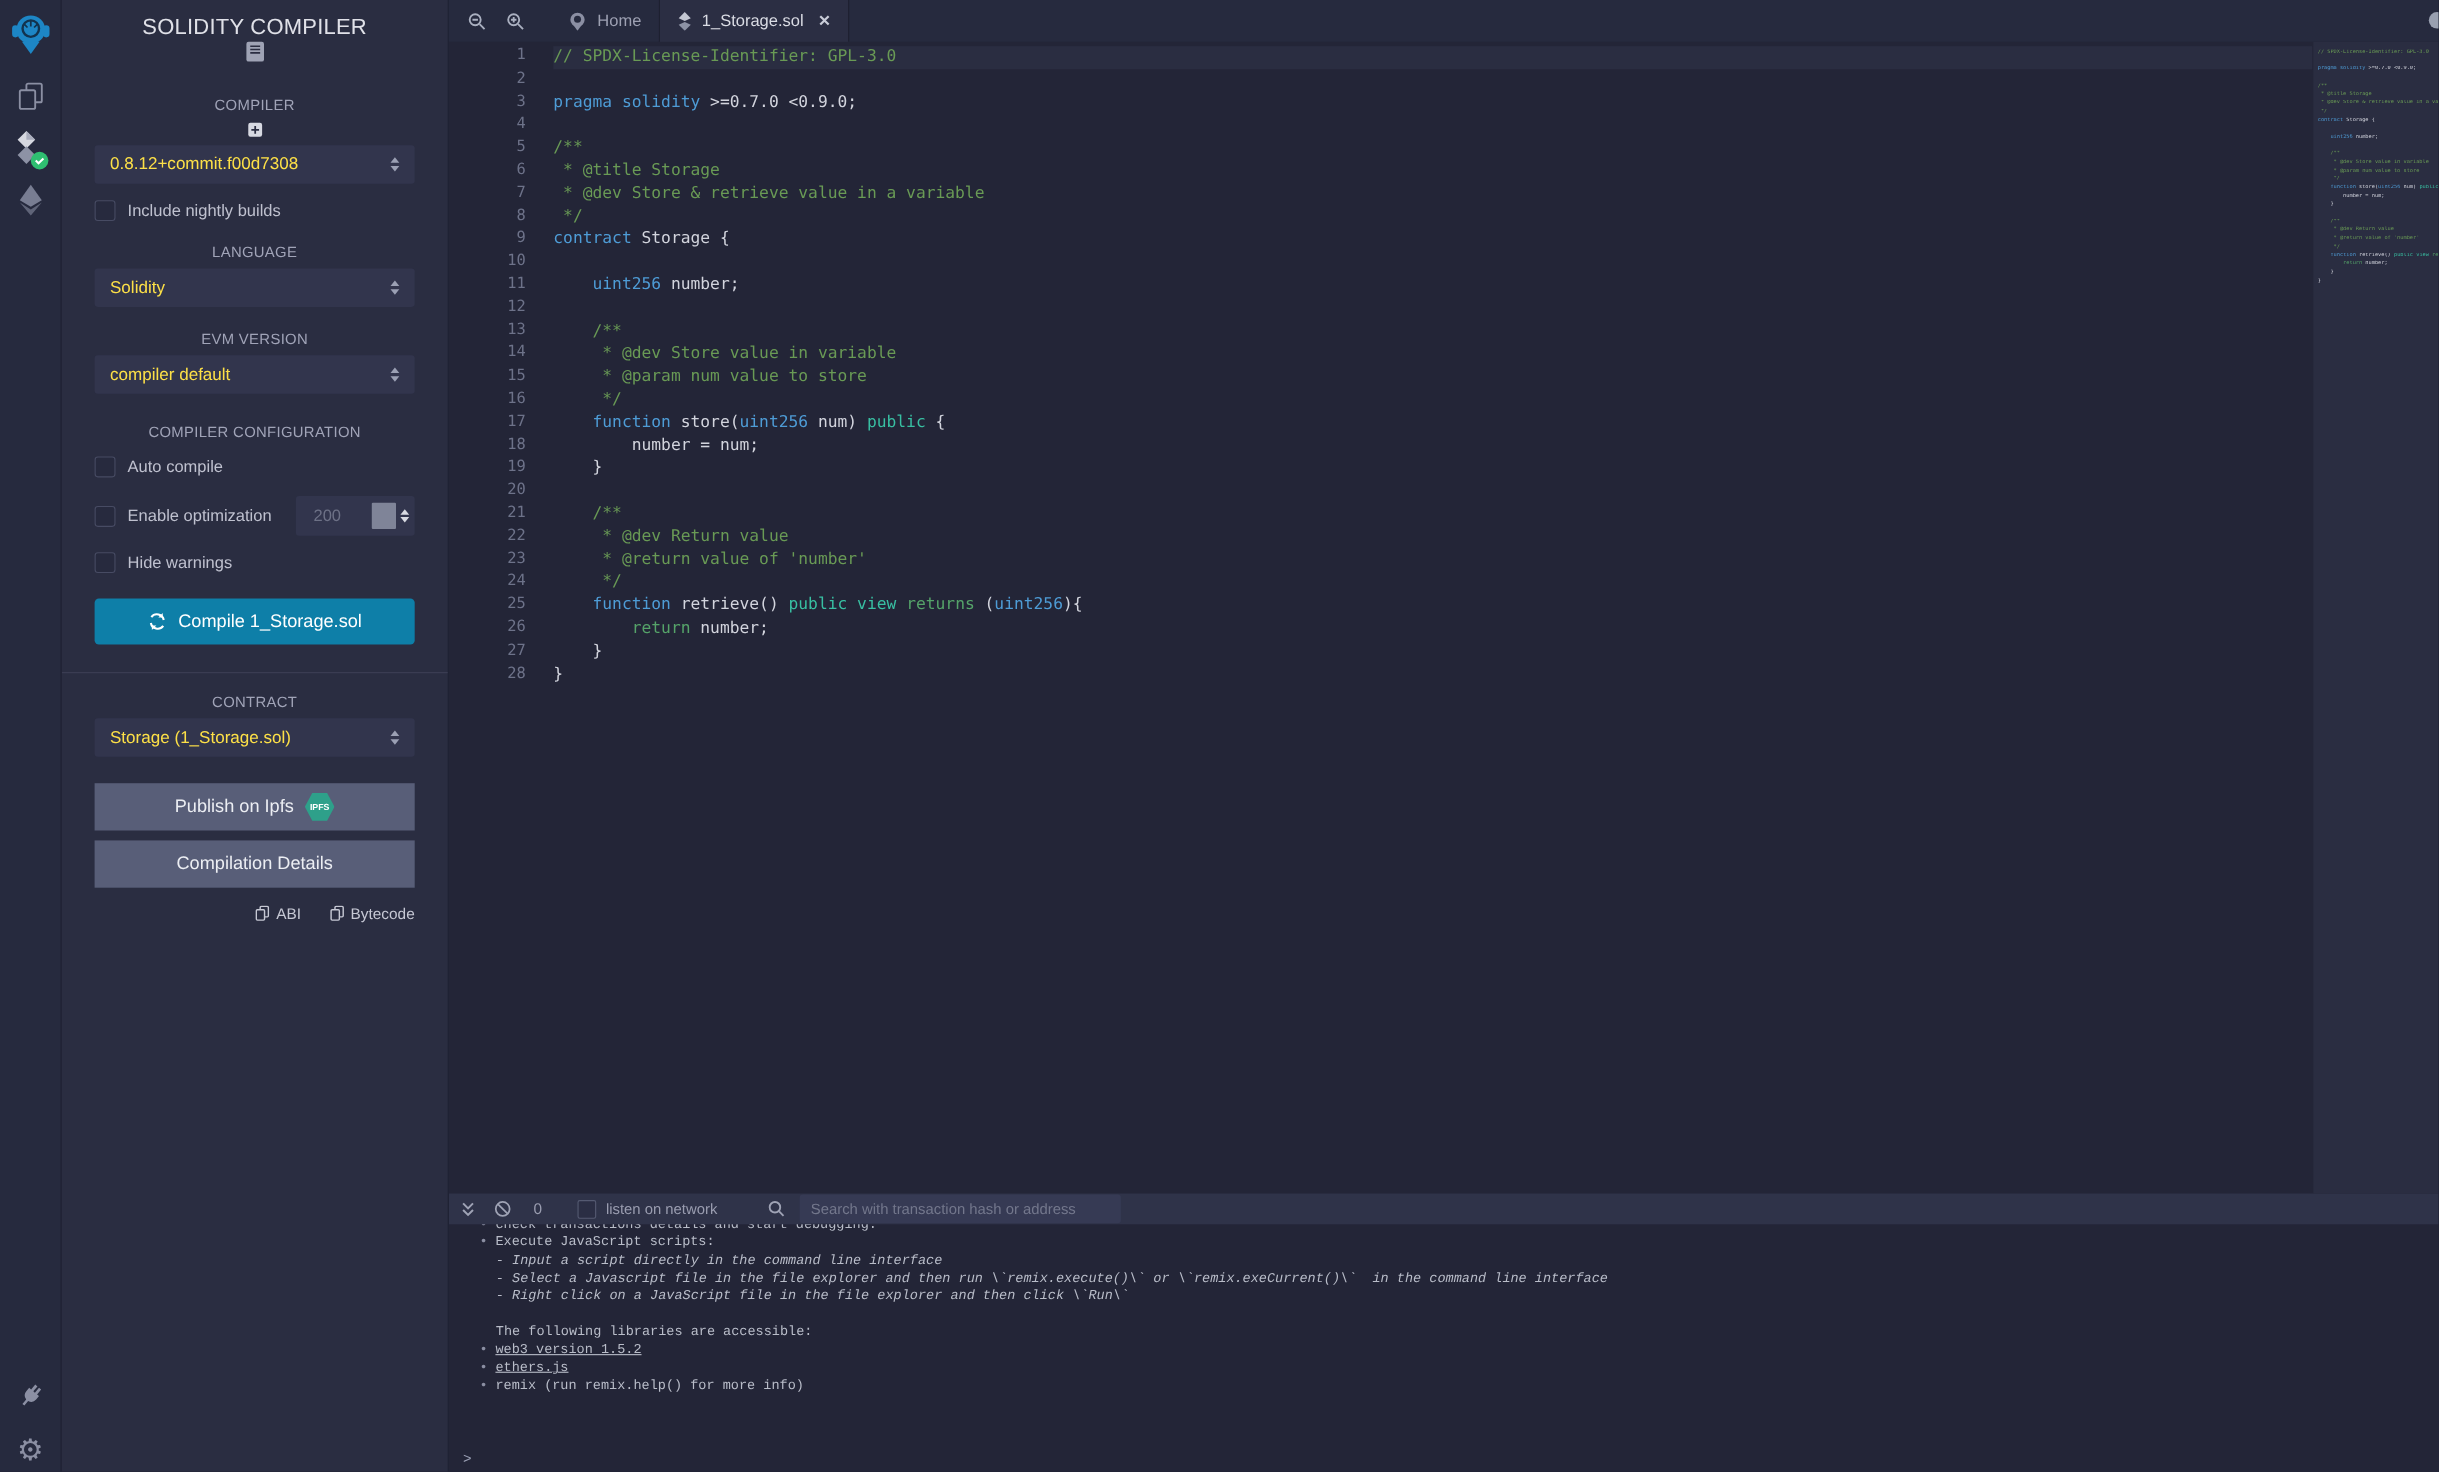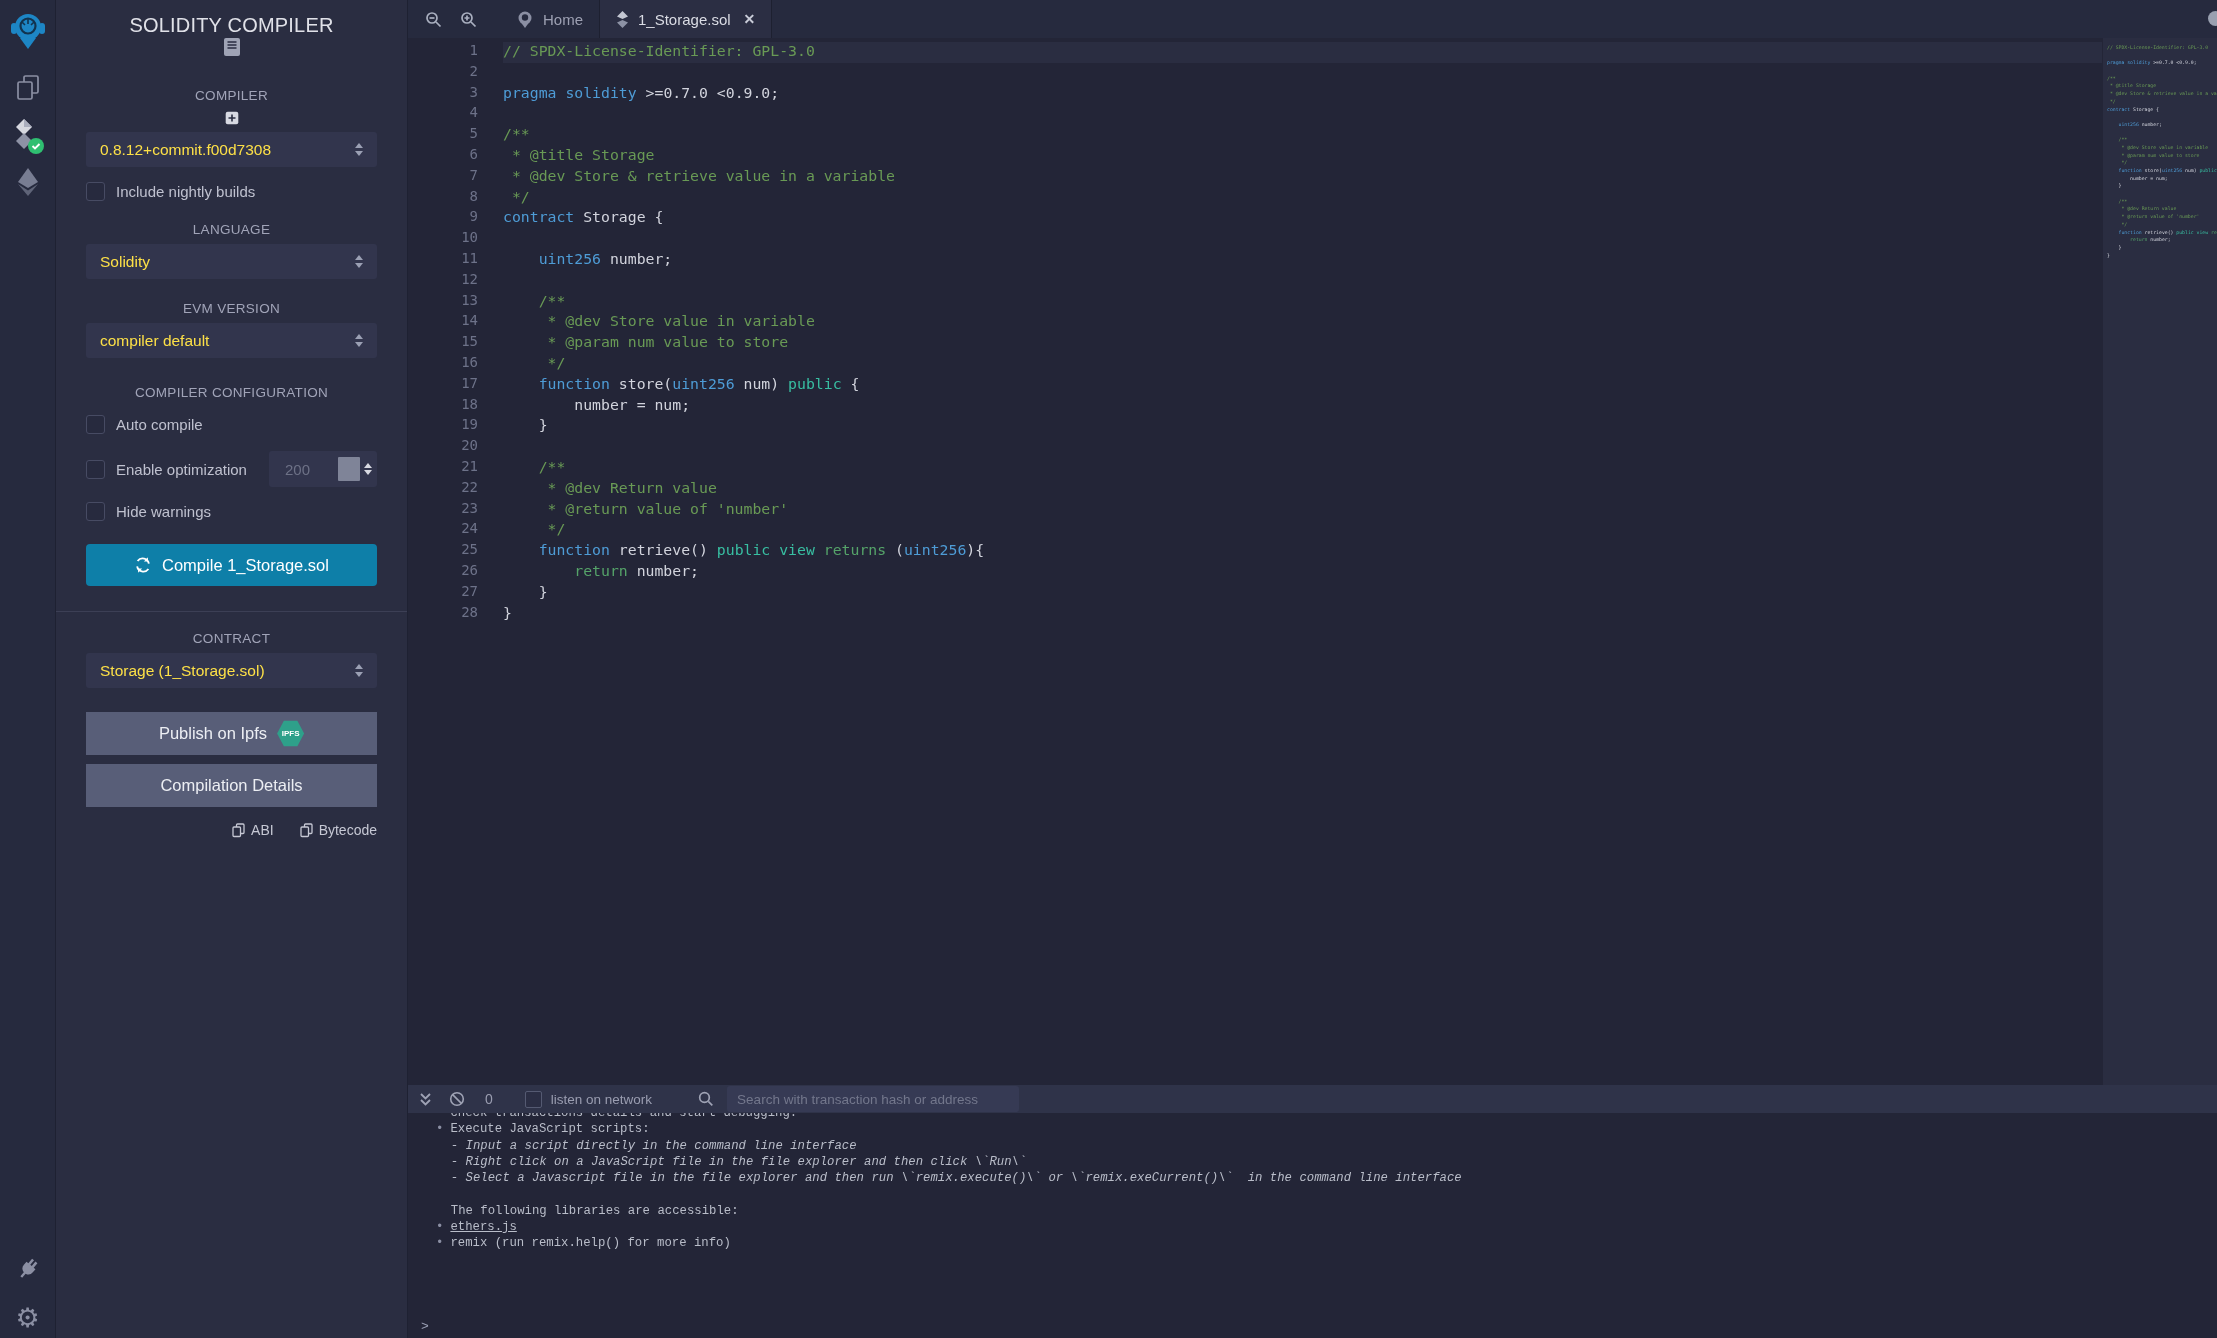--- a/index.html
+++ b/index.html
@@ -427,24 +427,25 @@
         </svg>
       </span>
       <input class="t-search" placeholder="Search with transaction hash or address" style="">
     </div>
 
     <div class="terminal">
       <div>
           <div class="t-line"><span class="t-bullet">•</span><span class="t-text">check transactions details and start debugging.</span></div>
           <div class="t-line"><span class="t-bullet">•</span><span class="t-text">Execute JavaScript scripts:</span></div>
           <div class="t-line t-italic"><span class="t-text">  - Input a script directly in the command line interface</span></div>
+          <div class="t-line t-italic"><span class="t-text">  - Select a Javascript file in the file explorer and then run \`remix.execute()\` or \`remix.exeCurrent()\`  in the command line interface</span></div>
           <div class="t-line t-italic"><span class="t-text">  - Right click on a JavaScript file in the file explorer and then click \`Run\`</span></div>
-          <div class="t-line t-italic"><span class="t-text">  - Select a Javascript file in the file explorer and then run \`remix.execute()\` or \`remix.exeCurrent()\`  in the command line interface</span></div>
           <div class="t-line"><span class="t-text"> </span></div>
           <div class="t-line"><span class="t-text">  The following libraries are accessible:</span></div>
+          <div class="t-line"><span class="t-bullet">•</span><span class="t-link">web3 version 1.5.2</span></div>
           <div class="t-line"><span class="t-bullet">•</span><span class="t-link">ethers.js</span></div>
           <div class="t-line"><span class="t-bullet">•</span><span class="t-text">remix (run remix.help() for more info)</span></div>
         </div>
       <div class="t-prompt">&gt;</div>
     </div>
 
   </main>
 </div>
 
 </body></html>

